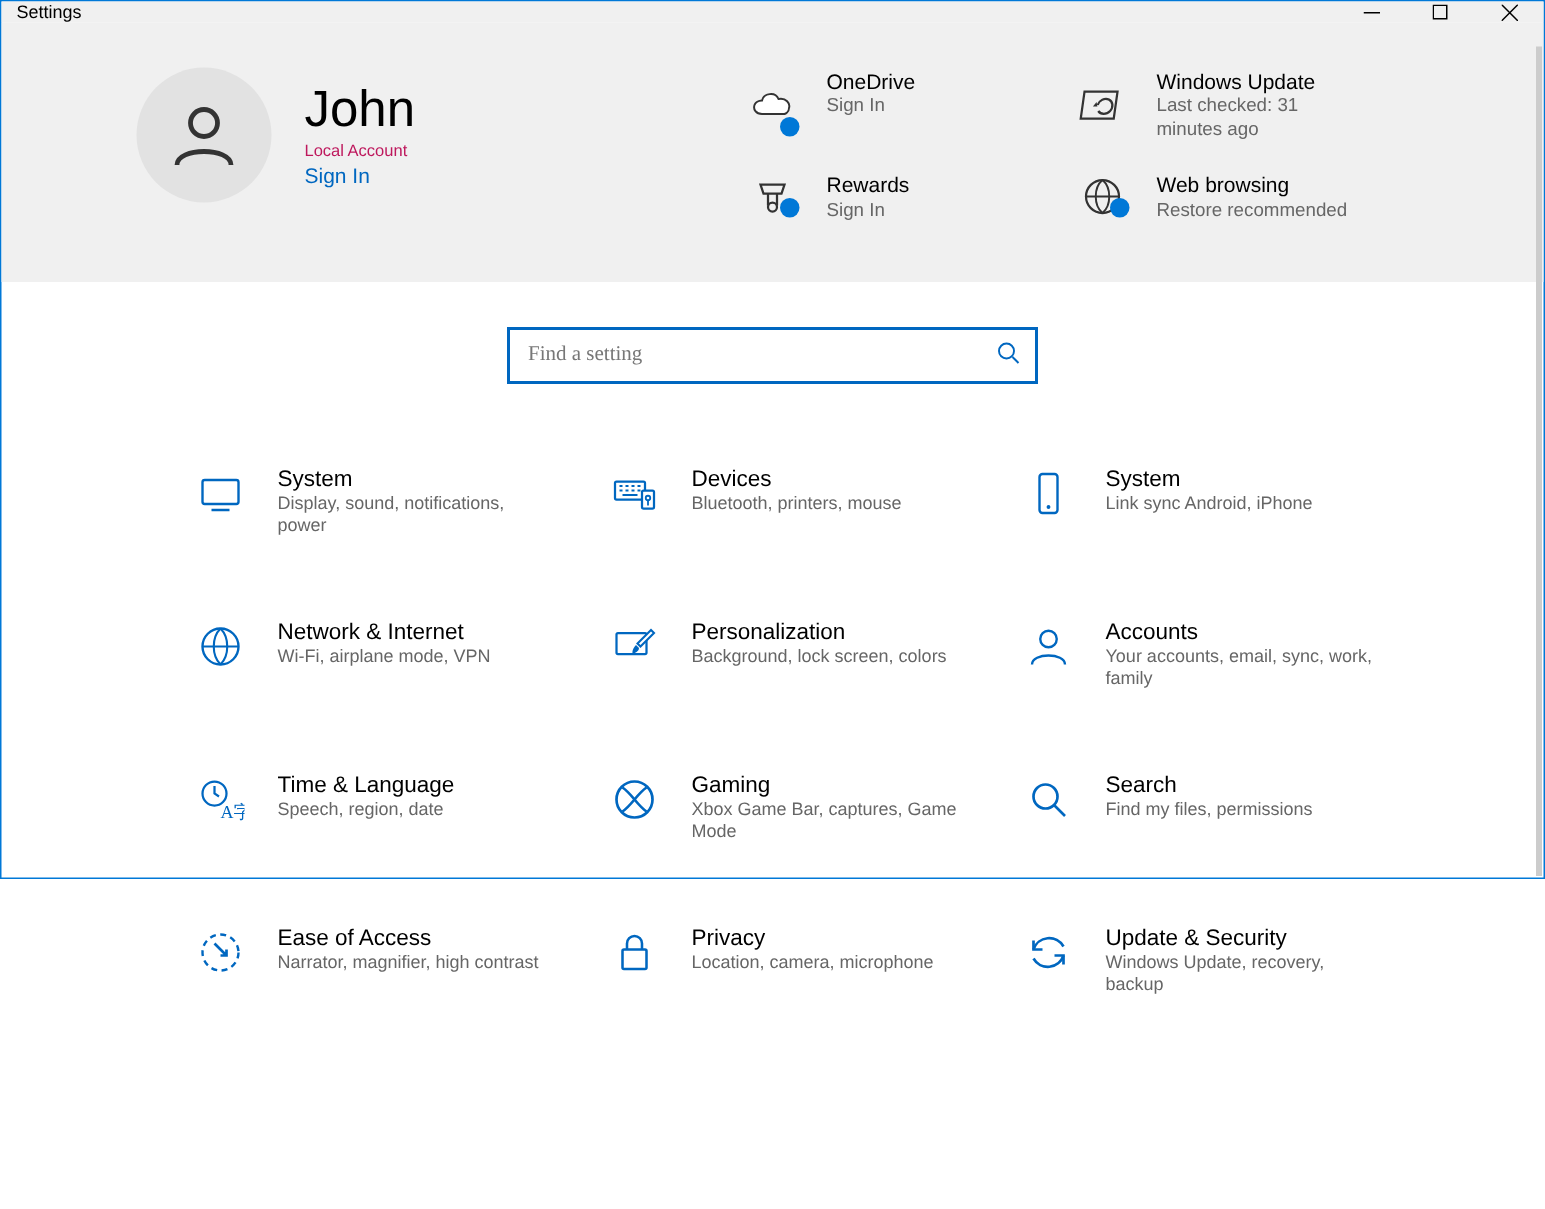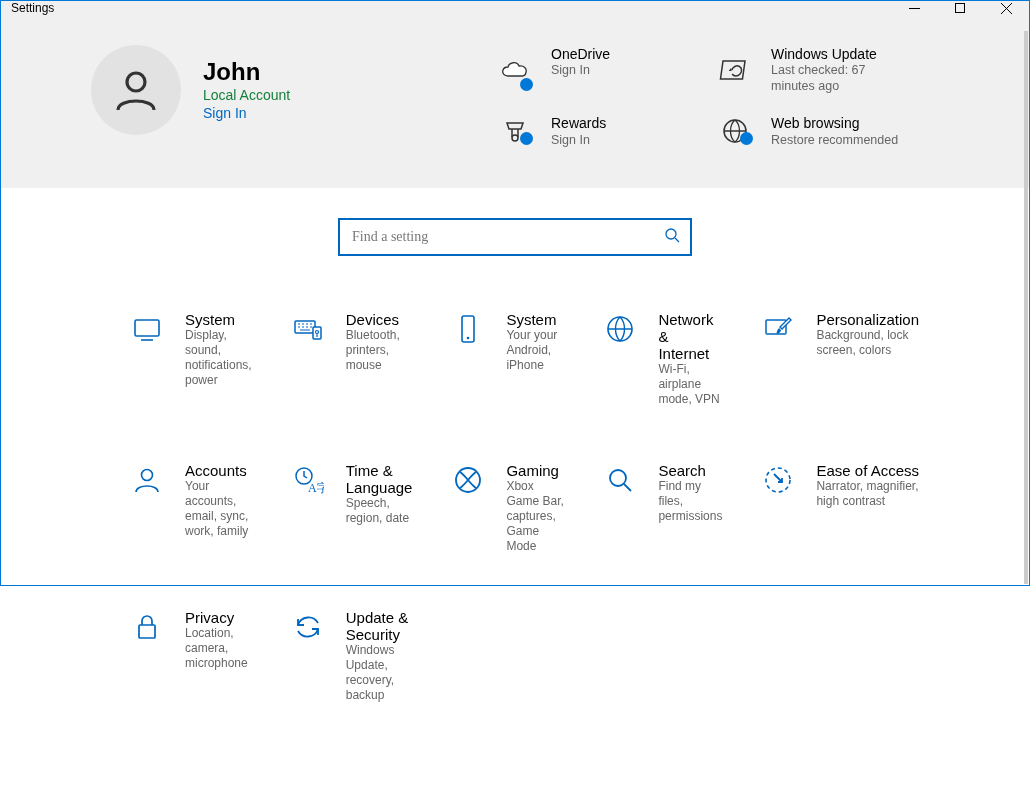--- a/index.html
+++ b/index.html
@@ -66,26 +66,26 @@
     height: 90px;
     border-radius: 50%;
     background: #e2e2e2;
     display: flex;
     align-items: center;
     justify-content: center;
     margin-right: 22px;
   }
   .avatar svg { width: 48px; height: 48px; }
   .user-name {
-    font-size: 24px;
-    font-weight: 700;
+    font-size: 34px;
+    font-weight: 400;
     line-height: 1.1;
     margin-bottom: 2px;
   }
-  .user-type { font-size: 14px; color: #15803d; }
+  .user-type { font-size: 11px; color: #be185d; }
   .user-sign {
     font-size: 14px;
     color: #0067C0;
     margin-top: 2px;
   }
 
   .tiles {
     display: grid;
     grid-template-columns: 220px 220px;
     row-gap: 20px;
@@ -151,21 +151,21 @@
     background: transparent;
     font-family: Liberation Serif, serif;
   }
   .search input::placeholder { color: #777; }
   .search .sicon { color: #0067C0; }
 
   
   .cats {
     padding: 40px 110px 0 130px;
     display: grid;
-    grid-template-columns: repeat(5, 1fr);
+    grid-template-columns: repeat(3, 1fr);
     column-gap: 40px;
     row-gap: 55px;
   }
   .cat {
     display: flex;
     align-items: flex-start;
   }
   .cat-icon {
     width: 36px;
     flex: 0 0 36px;
@@ -236,21 +236,21 @@
       <div class="tile">
         <div class="tile-icon">
           <svg viewBox="0 0 32 32">
             <rect x="5" y="7" width="22" height="18" fill="none" stroke="#333" stroke-width="1.5" transform="skewX(-8)"></rect>
             <path d="M12 16 A5 5 0 1 1 13 20" fill="none" stroke="#333" stroke-width="1.5" transform="translate(3,0) skewX(-8)"></path>
             <path d="M11 14 L12 17 L9 17 Z" fill="#333" transform="translate(3,0) skewX(-8)"></path>
           </svg>
         </div>
         <div class="tile-text">
           <div class="tile-title">Windows Update</div>
-          <div class="tile-sub">Last checked: 67 minutes ago</div>
+          <div class="tile-sub">Last checked: 31 minutes ago</div>
         </div>
       </div>
 
       <div class="tile">
         <div class="tile-icon">
           <svg viewBox="0 0 32 32">
             <path d="M8 8 L24 8 L22 14 L10 14 Z" fill="none" stroke="#333" stroke-width="1.5"></path>
             <path d="M13 14 L13 22 M19 14 L19 22" stroke="#333" stroke-width="1.5"></path>
             <circle cx="16" cy="23" r="3" fill="none" stroke="#333" stroke-width="1.5"></circle>
           </svg>
@@ -323,21 +323,21 @@
 
     <div class="cat">
       <div class="cat-icon">
         <svg viewBox="0 0 32 32">
             <rect x="10" y="3" width="12" height="26" rx="2" fill="none" stroke="currentColor" stroke-width="1.6"></rect>
             <circle cx="16" cy="25" r="1.3" fill="currentColor"></circle>
           </svg>
       </div>
       <div>
         <div class="cat-title">System</div>
-        <div class="cat-sub">Your your Android, iPhone</div>
+        <div class="cat-sub">Link sync Android, iPhone</div>
       </div>
     </div>
 
     <div class="cat">
       <div class="cat-icon">
         <svg viewBox="0 0 32 32">
             <circle cx="16" cy="16" r="12" fill="none" stroke="currentColor" stroke-width="1.6"></circle>
             <path d="M4 16 H28 M16 4 C10 10 10 22 16 28 M16 4 C22 10 22 22 16 28" fill="none" stroke="currentColor" stroke-width="1.4"></path>
           </svg>
       </div>

